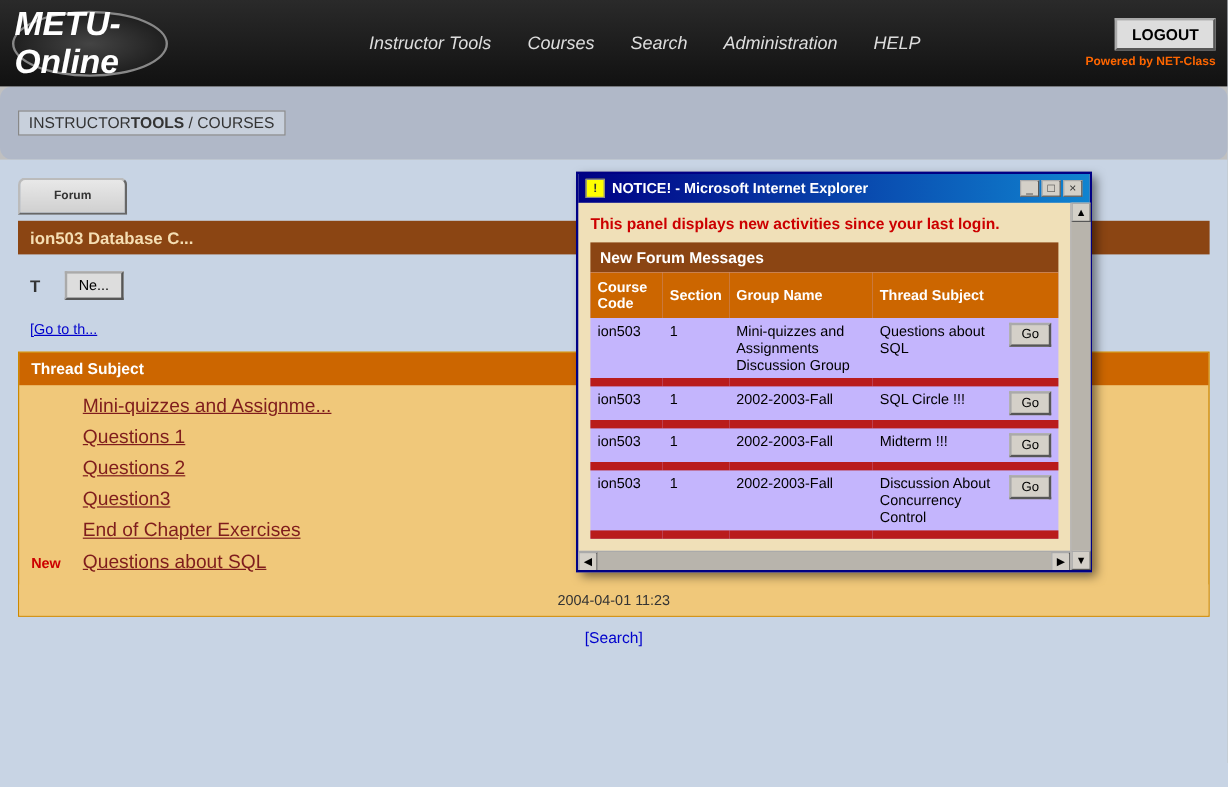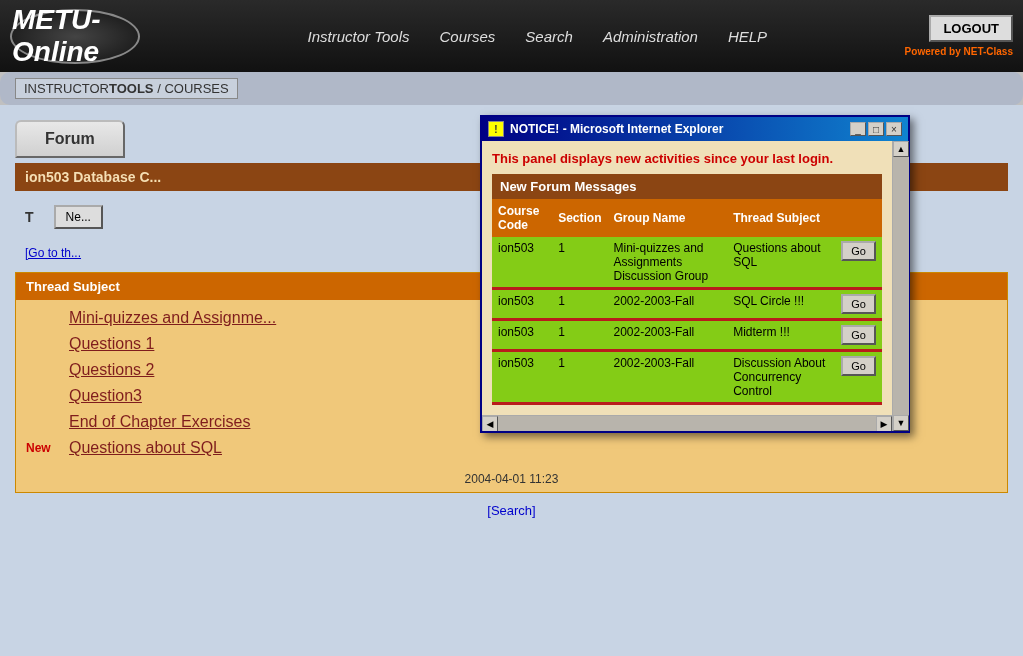--- a/index.html
+++ b/index.html
@@ -58,21 +58,21 @@
     }
     .powered-by {
       color: #aaa;
       font-size: 10px;
     }
     .powered-by span { color: #ff6600; font-weight: bold; }
 
     
     .breadcrumb {
       background: #b0b8c8;
-      padding: 6px 15px;
+      padding: 20px 15px;
       font-size: 13px;
       font-weight: normal;
       color: #333;
       border-radius: 10px;
     }
     .breadcrumb strong { font-weight: bold; }
     .breadcrumb .bc-box {
       display: inline-block;
       border: 1px solid #888;
       padding: 2px 8px;
@@ -87,21 +87,21 @@
       position: relative;
     }
 
     
     .forum-tab {
       display: inline-block;
       background: linear-gradient(to bottom, #e8e8e8, #d0d0d0);
       border: 2px outset #bbb;
       border-radius: 6px 6px 0 0;
       padding: 8px 28px;
-      font-size: 16px;
+      font-size: 10px;
       font-weight: bold;
       color: #333;
       cursor: pointer;
       margin-bottom: 5px;
     }
 
     
     .course-header {
       background: #8B4513;
       color: #f5deb3;
@@ -249,35 +249,35 @@
       background: #8B4513;
       color: white;
       padding: 5px 8px;
       font-size: 13px;
       font-weight: bold;
       margin-bottom: 0;
     }
     .forum-table {
       width: 100%;
       border-collapse: collapse;
-      background: #84cc16;
+      background: #c4b5fd;
     }
     .forum-table th {
       background: #cc6600;
       color: white;
       padding: 5px 6px;
       font-size: 12px;
       font-weight: bold;
       text-align: left;
     }
     .forum-table td {
       padding: 4px 6px;
       font-size: 12px;
       vertical-align: top;
-      border-bottom: 3px solid #b91c1c;
+      border-bottom: 7px solid #b91c1c;
     }
     .go-btn {
       background: #d4d0c8;
       border: 2px outset #aaa;
       padding: 2px 8px;
       font-size: 11px;
       cursor: pointer;
     }
     .scroll-arrow {
       background: #d4d0c8;

